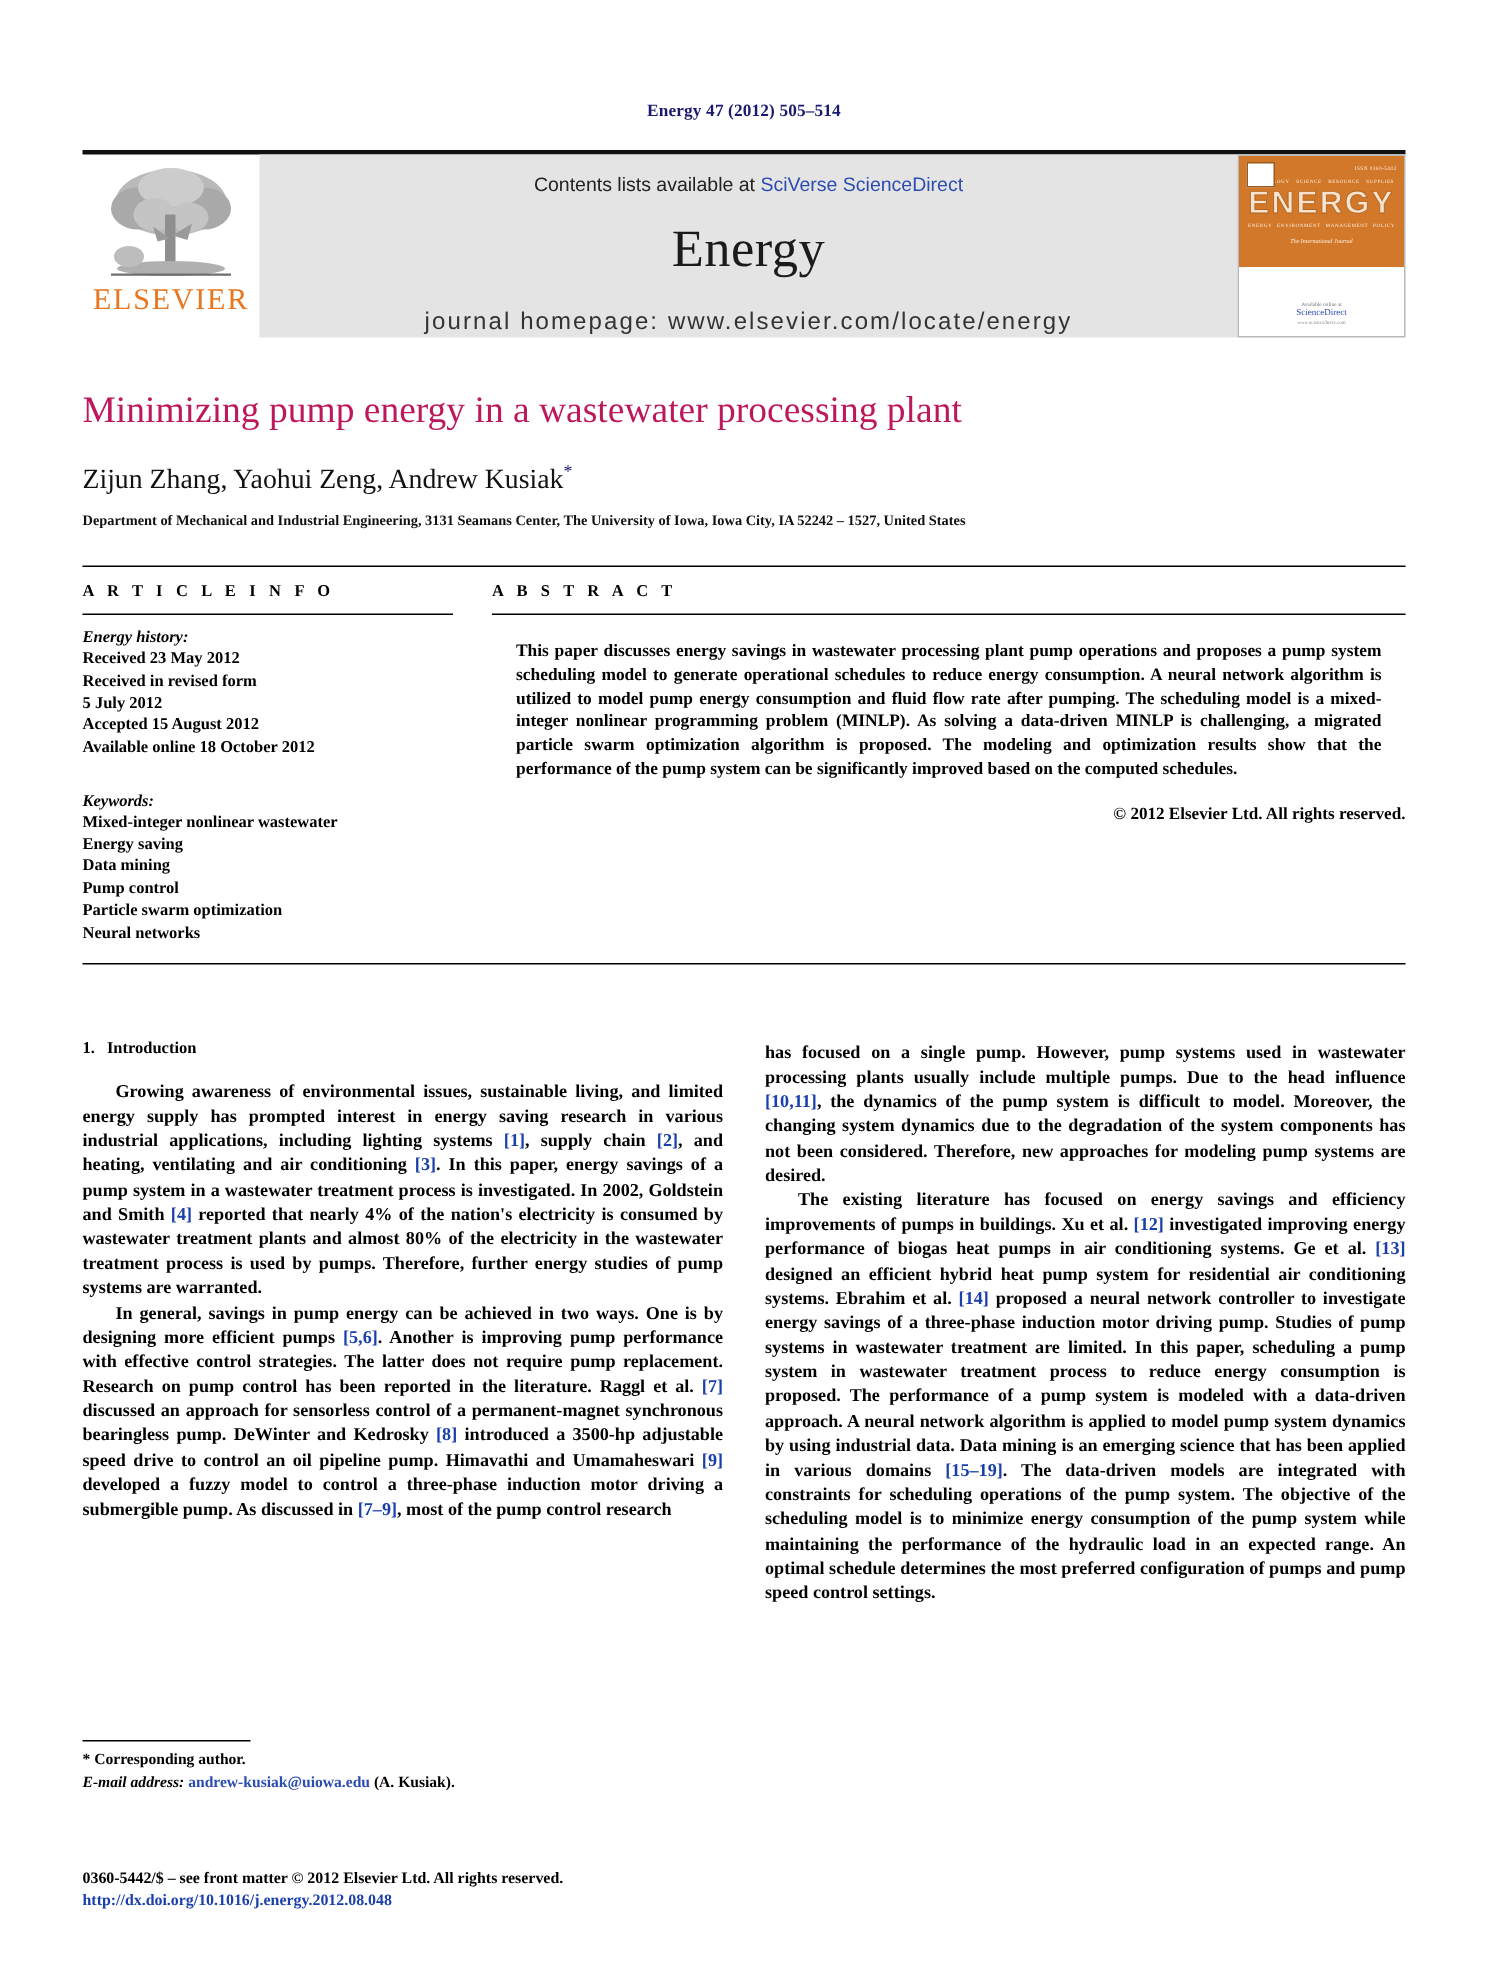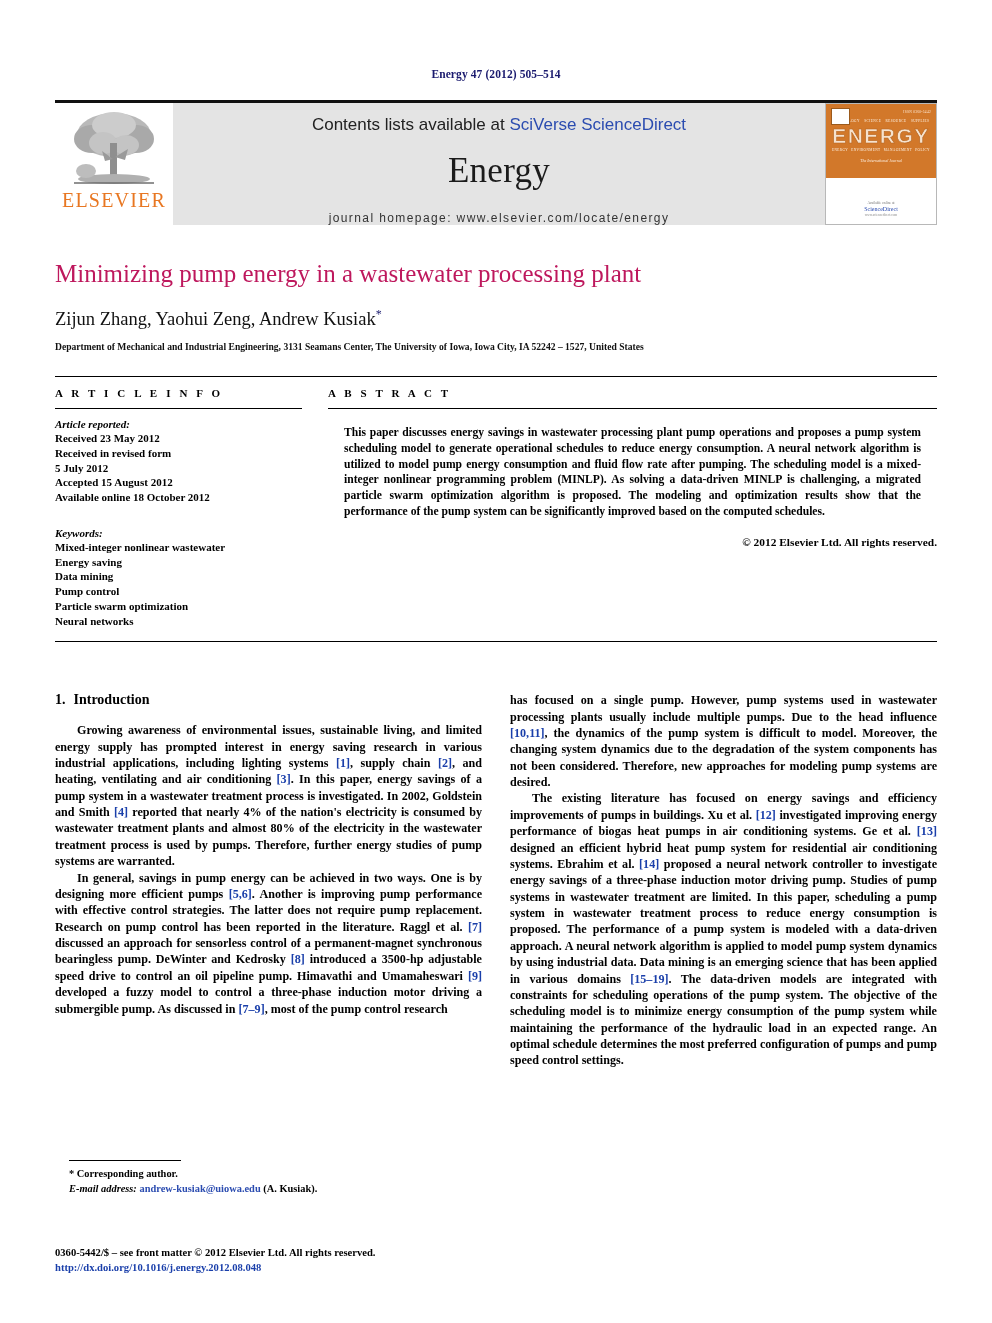--- a/index.html
+++ b/index.html
@@ -63,34 +63,34 @@
     background: #e4e4e4;
     display: flex;
     flex-direction: column;
     align-items: center;
     justify-content: flex-start;
     padding-top: 12px;
     box-sizing: border-box;
   }
   .contents-line {
     font-family: "Liberation Sans", sans-serif;
-    font-size: 17px;
+    font-size: 13px;
     color: #222;
   }
   .contents-line .sd-link { color: #2b4cb0; }
   .journal-name {
     font-family: "Liberation Serif", serif;
     font-size: 35px;
     color: #1b1b1b;
     margin-top: 16px;
     letter-spacing: 0.3px;
   }
   .homepage-line {
     font-family: "Liberation Sans", sans-serif;
-    font-size: 12px;
+    font-size: 16px;
     color: #333;
     letter-spacing: 1.4px;
     margin-top: 20px;
   }
   .cover-thumb {
     width: 112px;
     flex: 0 0 112px;
     border: 1px solid #b8b8b8;
     background: #fff;
     box-sizing: border-box;
@@ -236,42 +236,42 @@
   }
 
   
   .body-columns {
     margin: 50px 55px 0 55px;
     display: flex;
     gap: 28px;
   }
   .bcol { flex: 1 1 0; min-width: 0; position: relative; }
   .sec-title {
-    font-size: 14px;
+    font-size: 11px;
     font-weight: bold;
     margin: 0 0 14px 0;
   }
   .sec-title .num { margin-right: 8px; }
   .para {
     font-size: 12.1px;
     line-height: 1.355;
     text-align: justify;
     margin: 0;
     text-indent: 22px;
     font-weight: bold;
     hyphens: auto;
   }
   .para + .para { margin-top: 0; }
   .para.noindent { text-indent: 0; }
   .ref { color: #1a3faa; }
 
   
   .footnote {
     position: absolute;
-    left: 69px;
+    left: 55px;
     top: 1160px;
     width: 440px;
   }
   .footnote-rule {
     border-top: 1px solid #000;
     width: 112px;
     margin-bottom: 5px;
   }
   .fn-line {
     font-size: 10.4px;
@@ -363,21 +363,21 @@
     <h1 class="paper-title">Minimizing pump energy in a wastewater processing plant</h1>
     <p class="authors"><span>Zijun Zhang, Yaohui Zeng, Andrew Kusiak</span><span class="star">*</span></p>
     <p class="affiliation">Department of Mechanical and Industrial Engineering, 3131 Seamans Center, The University of Iowa, Iowa City, IA 52242 – 1527, United States</p>
   </div>
 
   <div class="info-abstract">
 
     <div class="col-info">
       <div class="sect-head">A R T I C L E   I N F O</div>
       <div class="rule-thin"></div>
-      <p class="info-label">Article reported:</p>
+      <p class="info-label">Energy history:</p>
       <p class="info-line">Received 23 May 2012</p>
       <p class="info-line">Received in revised form</p>
       <p class="info-line">5 July 2012</p>
       <p class="info-line">Accepted 15 August 2012</p>
       <p class="info-line">Available online 18 October 2012</p>
 
       <div class="kw-block">
         <p class="info-label">Keywords:</p>
         <p class="info-line">Mixed-integer nonlinear wastewater</p>
         <p class="info-line">Energy saving</p>

